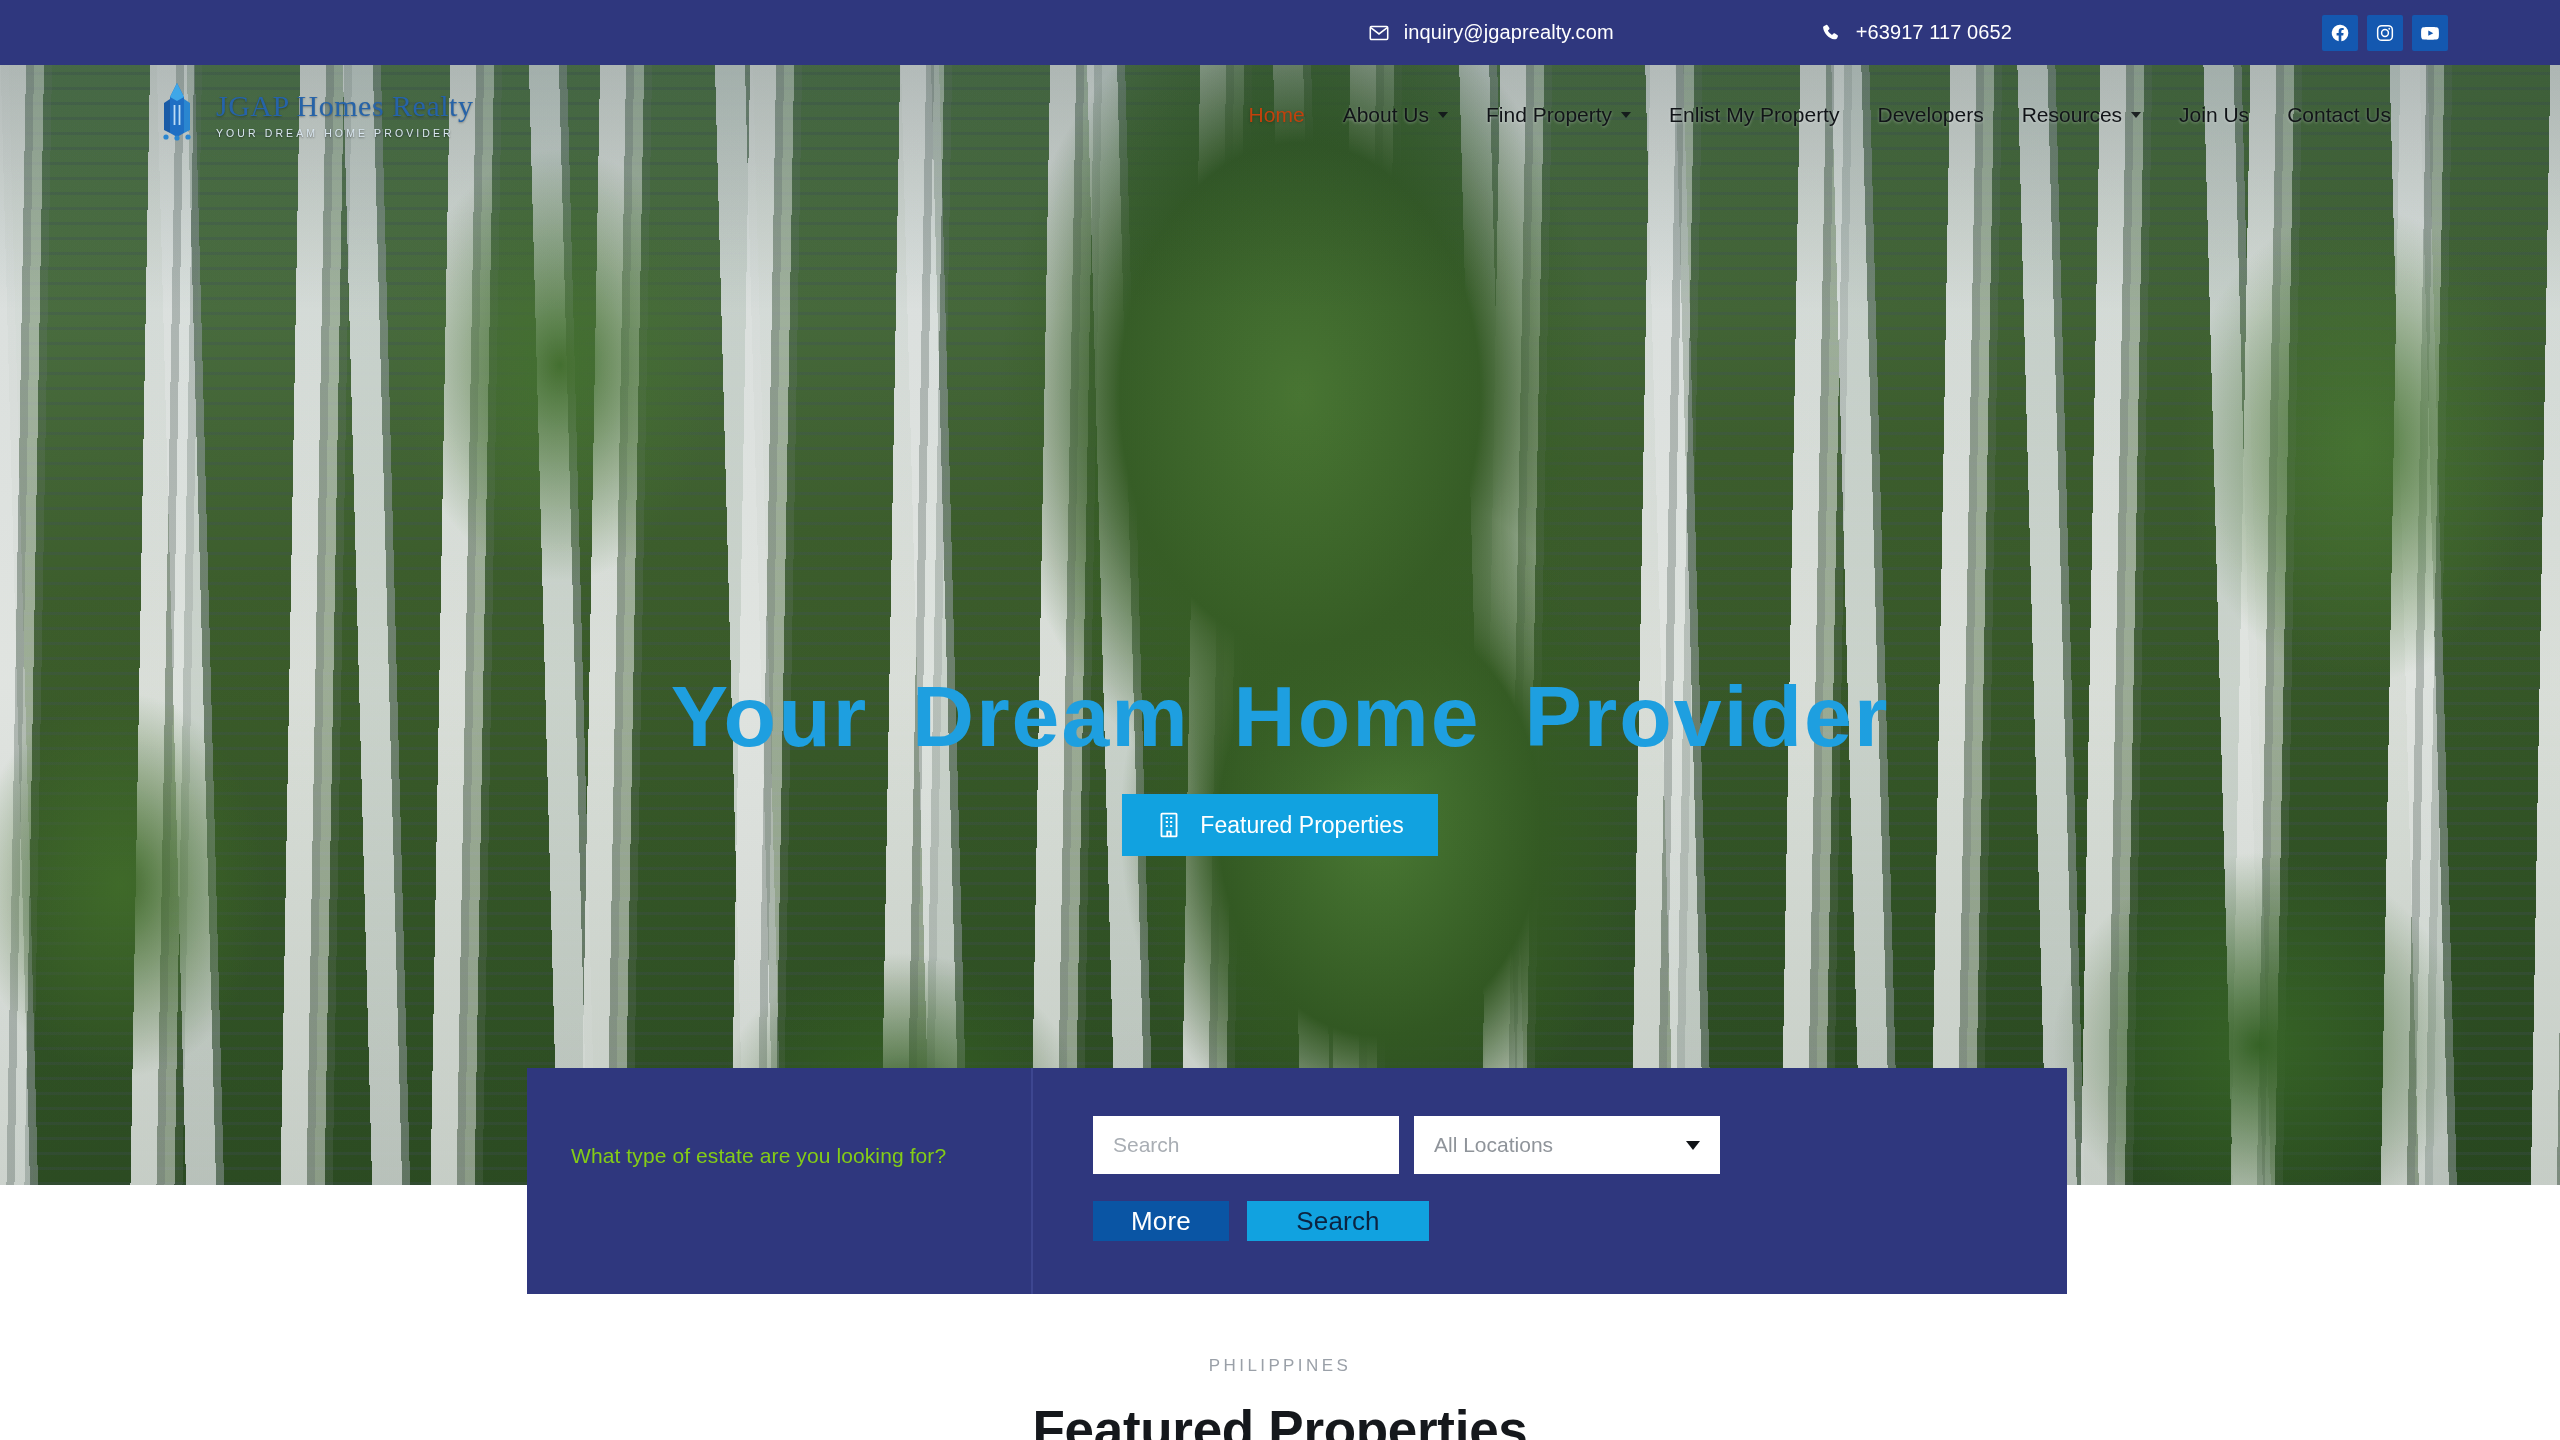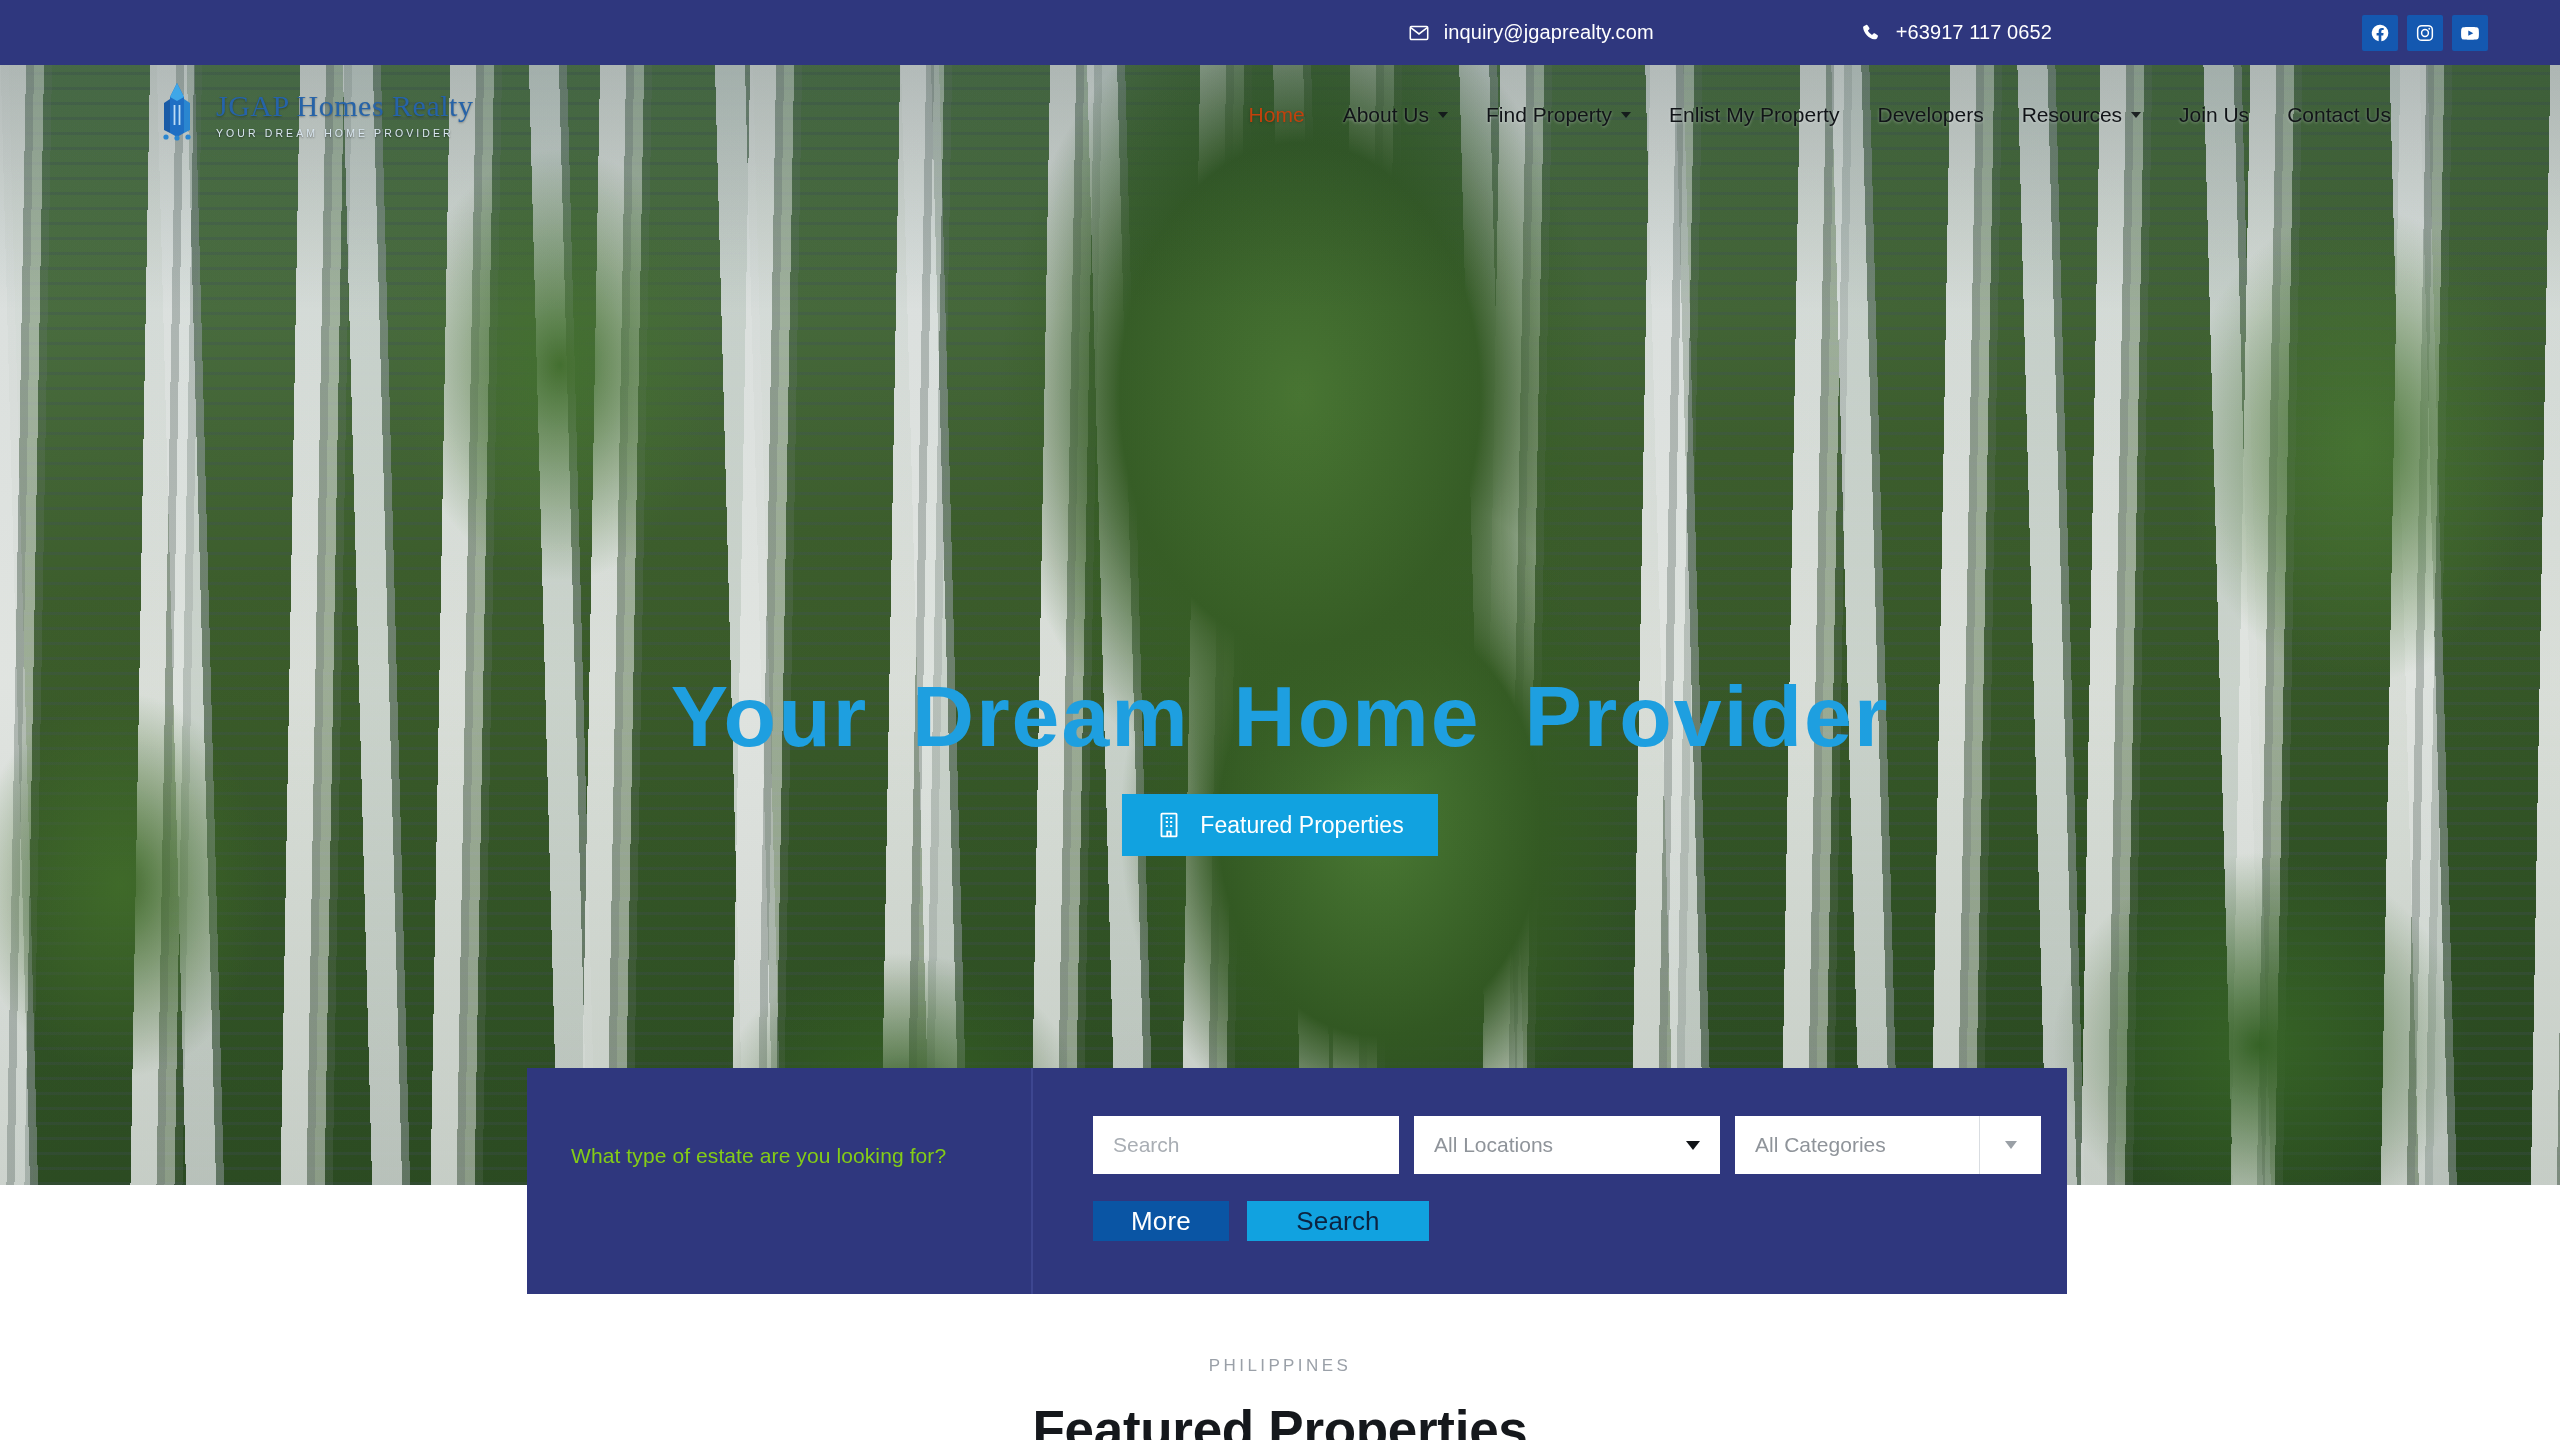--- a/index.html
+++ b/index.html
@@ -22,21 +22,21 @@
     background: #2F377E;
     display: flex;
     align-items: center;
     z-index: 40;
   }
   .topbar-inner {
     width: 100%;
     display: flex;
     align-items: center;
     justify-content: flex-end;
-    padding-right: 72px;
+    padding-right: 112px;
   }
   .contact-item {
     display: flex;
     align-items: center;
     gap: 14px;
     color: #ffffff;
     font-size: 20px;
     letter-spacing: .1px;
   }
   .contact-item.email { margin-right: 206px; }
@@ -476,26 +476,20 @@
 
       <div class="field field-search">
         <input type="text" placeholder="Search" value="" style="">
       </div>
 
       <div class="field field-loc">
         <span class="sel-text">All Locations</span>
         <i class="chev-strong"></i>
       </div>
 
-      <div class="field field-cat">
-        <span class="sel-text">All Categories</span>
-        <span class="cat-chev-box">
-          <i class="chev-light"></i>
-        </span>
-      </div>
 
     </div>
 
     <div class="sp-btnrow">
       <button class="btn btn-more">More</button>
       <button class="btn btn-search">Search</button>
     </div>
 
   </div>
 

